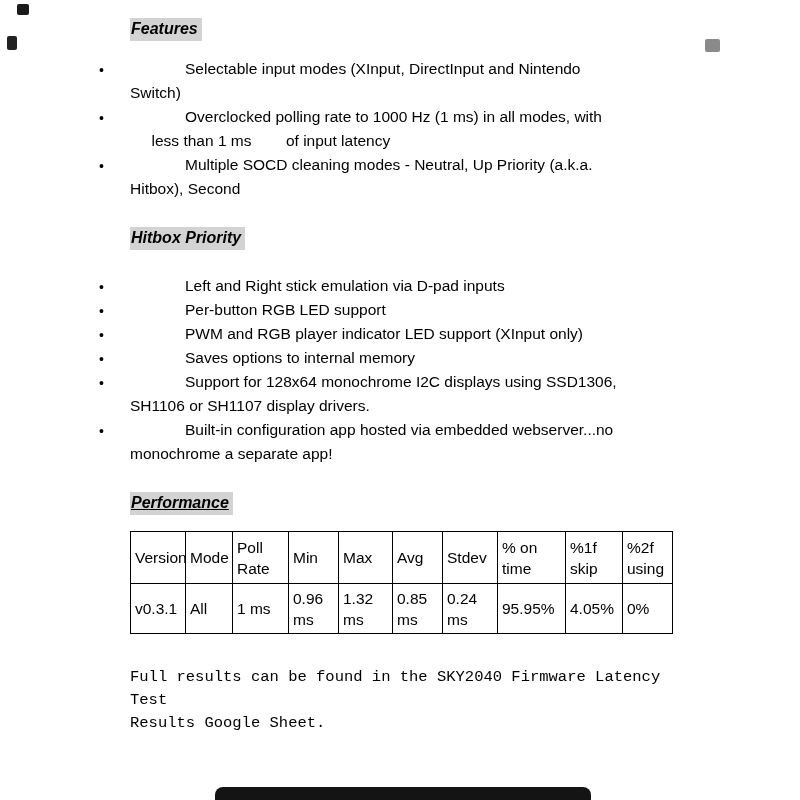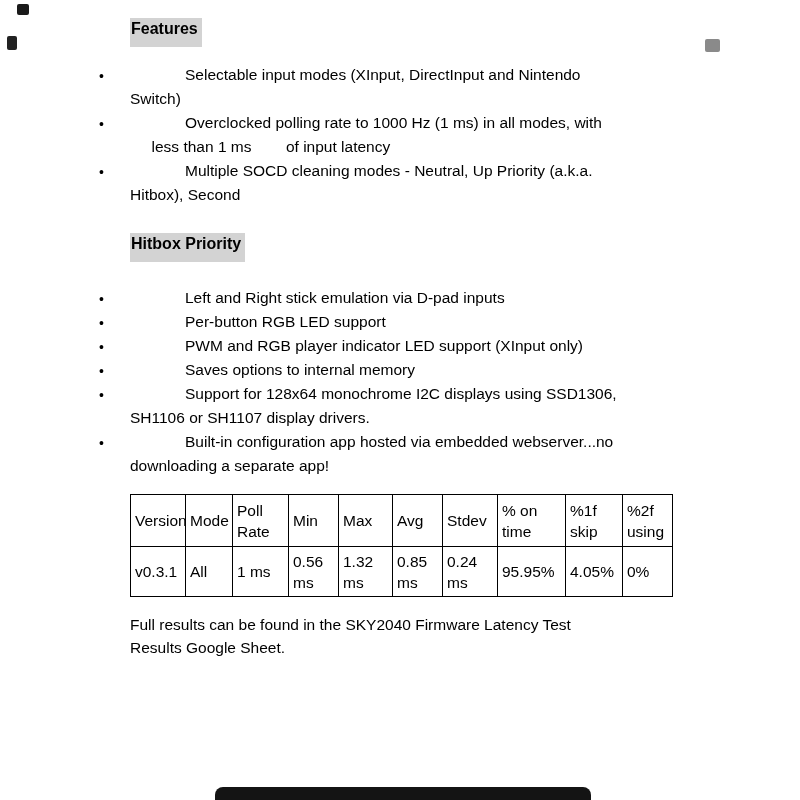--- a/index.html
+++ b/index.html
@@ -16,21 +16,21 @@
   
   .artifact { position: absolute; }
   .a1 { left: 17px; top: 4px;  width: 12px; height: 11px; background: #1a1a1a; border-radius: 2px; }
   .a2 { left: 7px;  top: 36px; width: 10px; height: 14px; background: #222;    border-radius: 2px; }
   .a3 { left: 705px; top: 39px; width: 15px; height: 13px; background: #8a8a8a; border-radius: 2px; }
 
   .content { position: absolute; left: 130px; top: 18px; width: 545px; }
 
   .heading { font-size: 16px; font-weight: bold; margin: 0; line-height: 20px; }
   .heading.space-before { margin-top: 26px; }
-  .hl { background: #d3d3d3; padding: 1px 4px 8px 1px; display: inline-block; }
+  .hl { background: #d3d3d3; padding: 1px 4px 2px 1px; display: inline-block; font-style: italic; }
   .hl.underlined { text-decoration: underline; }
 
   .list { margin-top: 16px; }
   .list.space-more { margin-top: 24px; }
   .bullet { position: relative; }
   .dot {
     position: absolute; left: -31px; top: 1px;
     font-size: 14px; line-height: 24px;
   }
   .btext {
@@ -39,21 +39,21 @@
     font-size: 15.5px;
     line-height: 24px;
   }
 
   .para {
     white-space: pre-wrap;
     font-size: 15.5px;
     line-height: 23px;
     margin: 22px 0 0 0;
   }
-  .para.footer { margin-top: 16px; }
+  .para.footer { margin-top: 32px; font-family: Liberation Mono, monospace; }
   .linkish { color: #000; }
 
   table.latency {
     border-collapse: collapse;
     margin-top: 16px;
     table-layout: fixed;
     width: 542px;
   }
   table.latency th, table.latency td {
     border: 1px solid #000;
@@ -131,24 +131,27 @@
         <div class="btext">Saves options to internal memory</div>
       </div>
       <div class="bullet">
         <span class="dot">•</span>
         <div class="btext">Support for 128x64 monochrome I2C displays using SSD1306,
 SH1106 or SH1107 display drivers.</div>
       </div>
       <div class="bullet">
         <span class="dot">•</span>
         <div class="btext">Built-in configuration app hosted via embedded webserver...no
-downloading a separate app!</div>
+monochrome a separate app!</div>
       </div>
     </div>
 
+    <h2 class="heading space-before">
+      <span class="hl underlined">Performance</span>
+    </h2>
 
 
     <table class="latency">
       <colgroup>
         <col style="width:55px">
           <col style="width:47px">
           <col style="width:56px">
           <col style="width:50px">
           <col style="width:54px">
         <col style="width:50px">
@@ -171,21 +174,21 @@
 time</th>
         <th>%1f
 skip</th>
         <th>%2f
 using</th>
       </tr>
       <tr class="data-row">
         <td>v0.3.1</td>
         <td>All</td>
         <td>1 ms</td>
-        <td>0.56
+        <td>0.96
 ms</td>
         <td>1.32
 ms</td>
         <td>0.85
 ms</td>
         <td>0.24
 ms</td>
         <td>95.95%</td>
         <td>4.05%</td>
         <td>0%</td>

